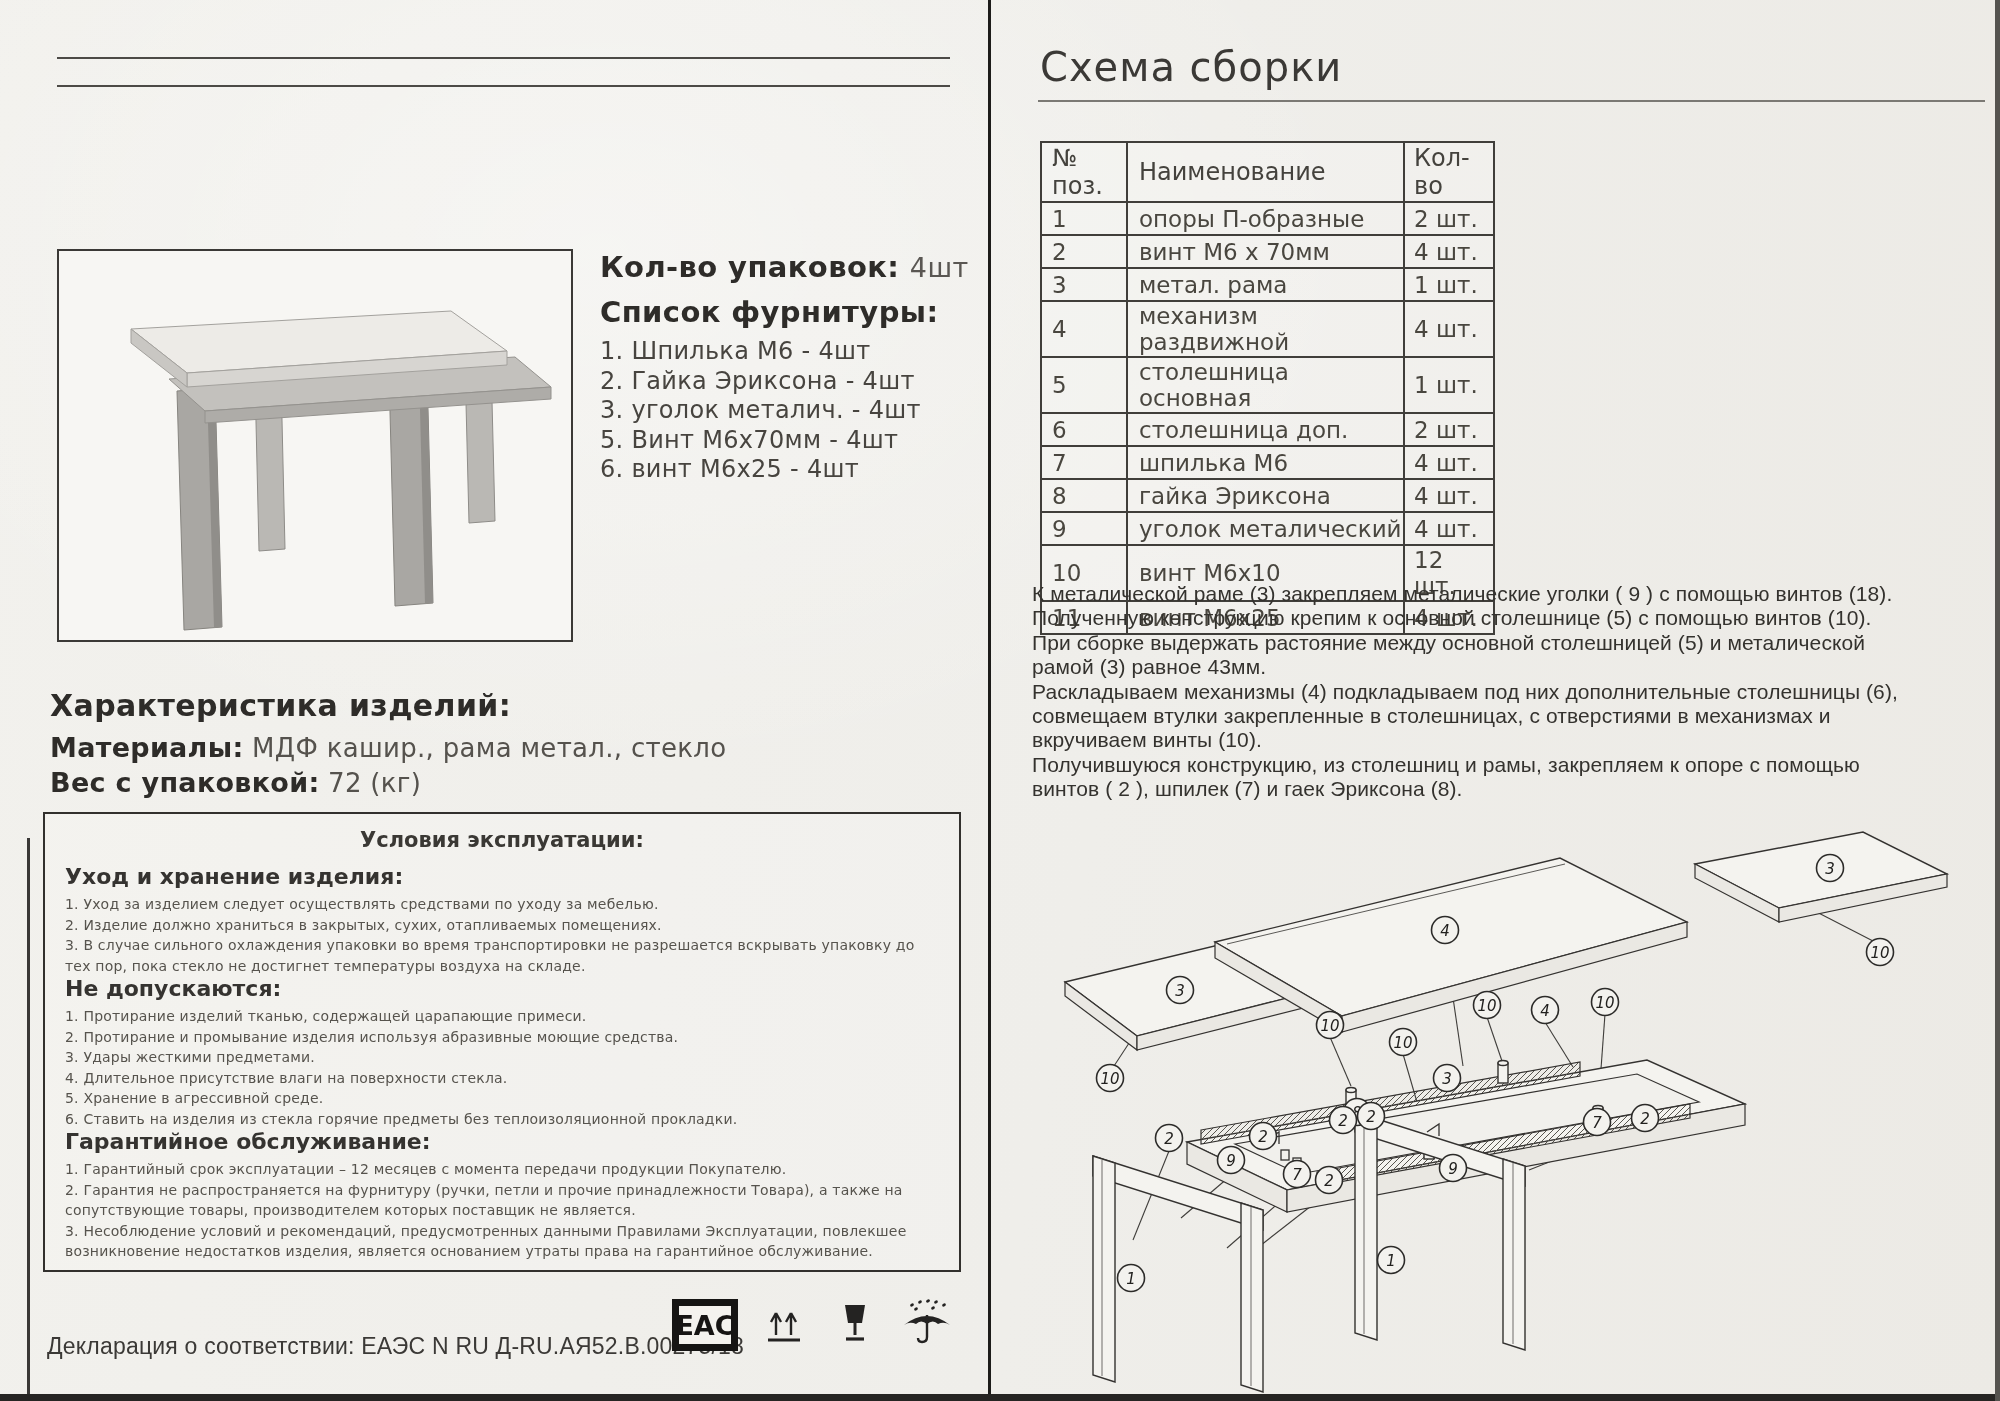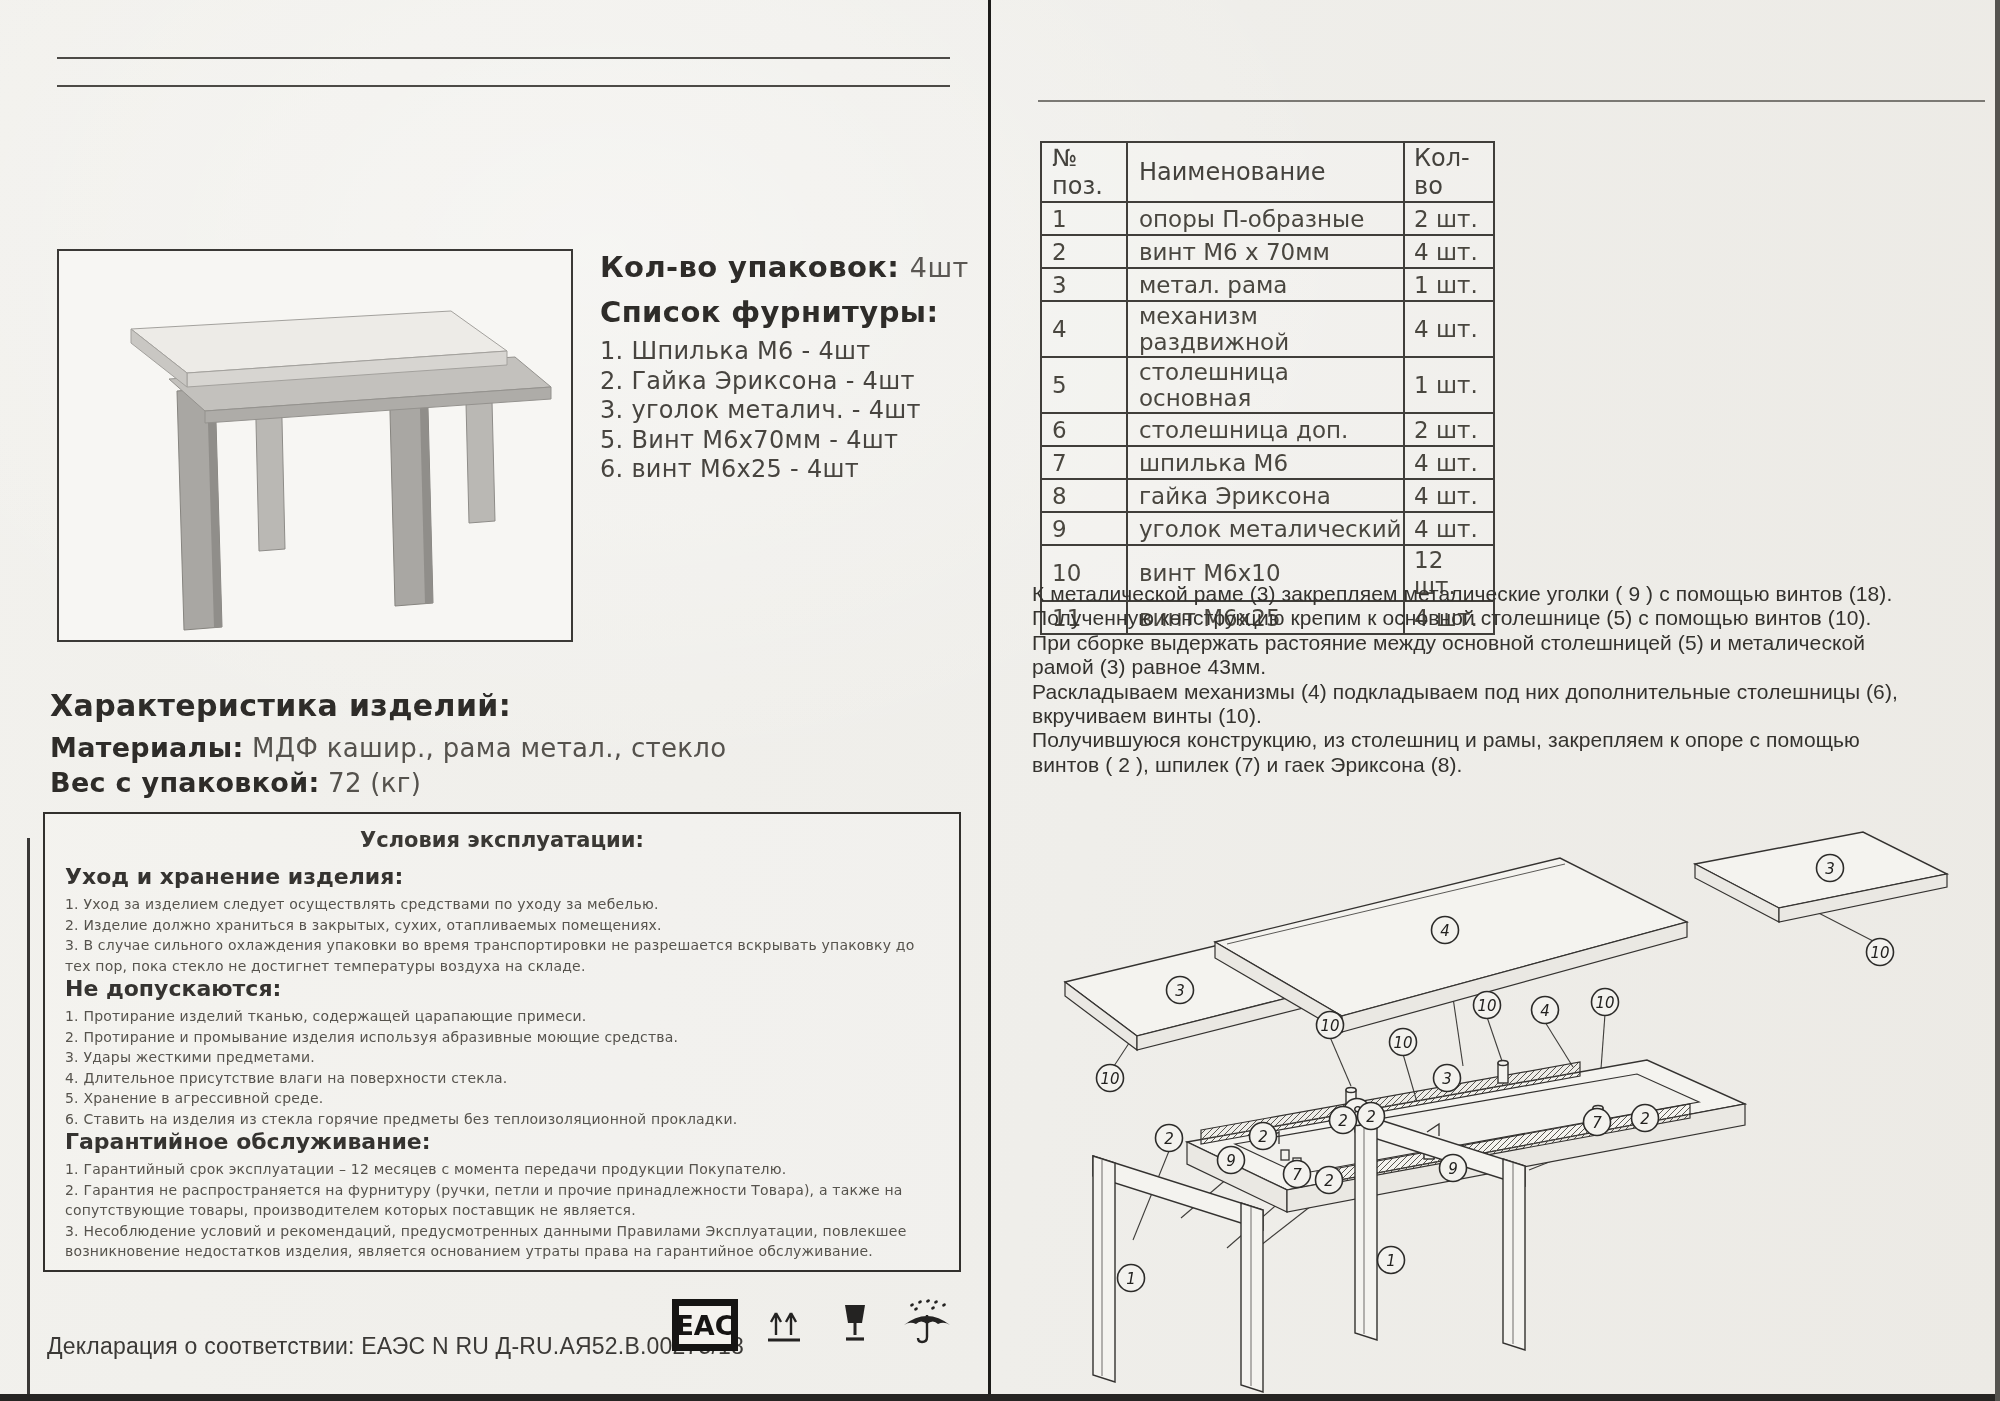--- a/index.html
+++ b/index.html
@@ -165,20 +165,21 @@
         <ellipse cx="36" cy="3" rx="2" ry="1.4" transform="rotate(-30 36 3)"></ellipse>
         <ellipse cx="44" cy="6" rx="2" ry="1.4" transform="rotate(-30 44 6)"></ellipse>
         <ellipse cx="16" cy="10" rx="2" ry="1.4" transform="rotate(-30 16 10)"></ellipse>
         <ellipse cx="33" cy="9" rx="2" ry="1.4" transform="rotate(-30 33 9)"></ellipse>
         <path d="M4,26 Q27,8 50,26 Q44,22 38,25 Q33,20 27,25 Q21,20 16,25 Q10,22 4,26 Z"></path>
       </g>
       <path d="M27,16 V38 q0,5 -5,5 q-4,0 -4,-4" stroke="#242322" stroke-width="2.4" fill="none"></path>
     </svg>
   </div>
 
+  <div class="abs r-title">Схема сборки</div>
   <div class="abs r-title-rule"></div>
 
   <div class="abs parts-wrap">
     <table class="parts">
       <thead>
         <tr>
           <th class="cw0">№ поз.</th>
           <th class="cw1">Наименование</th>
           <th class="cw2">Кол-во</th>
         </tr>
@@ -242,20 +243,21 @@
         </tbody>
     </table>
   </div>
 
   <div class="abs instr">
       <div class="list-line">К металической раме (3) закрепляем металические уголки ( 9 ) с помощью винтов (18).</div>
       <div class="list-line">Полученную конструкцию крепим к основной столешнице (5) с помощью винтов (10).</div>
       <div class="list-line">При сборке выдержать растояние между основной столешницей (5) и металической</div>
       <div class="list-line">рамой (3) равное 43мм.</div>
       <div class="list-line">Раскладываем механизмы (4) подкладываем под них дополнительные столешницы (6),</div>
+      <div class="list-line">совмещаем втулки закрепленные в столешницах, с отверстиями в механизмах и</div>
       <div class="list-line">вкручиваем винты (10).</div>
       <div class="list-line">Получившуюся конструкцию, из столешниц и рамы, закрепляем к опоре с помощью</div>
       <div class="list-line">винтов ( 2 ), шпилек (7) и гаек Эриксона (8).</div>
     </div>
 
   <div class="abs diagram">
     <svg width="950" height="578" viewBox="0 0 950 578">
       <defs>
         <pattern id="hatch" patternUnits="userSpaceOnUse" width="6" height="6">
           <path d="M0,6 L6,0" stroke="#57554f" stroke-width="1"></path>

